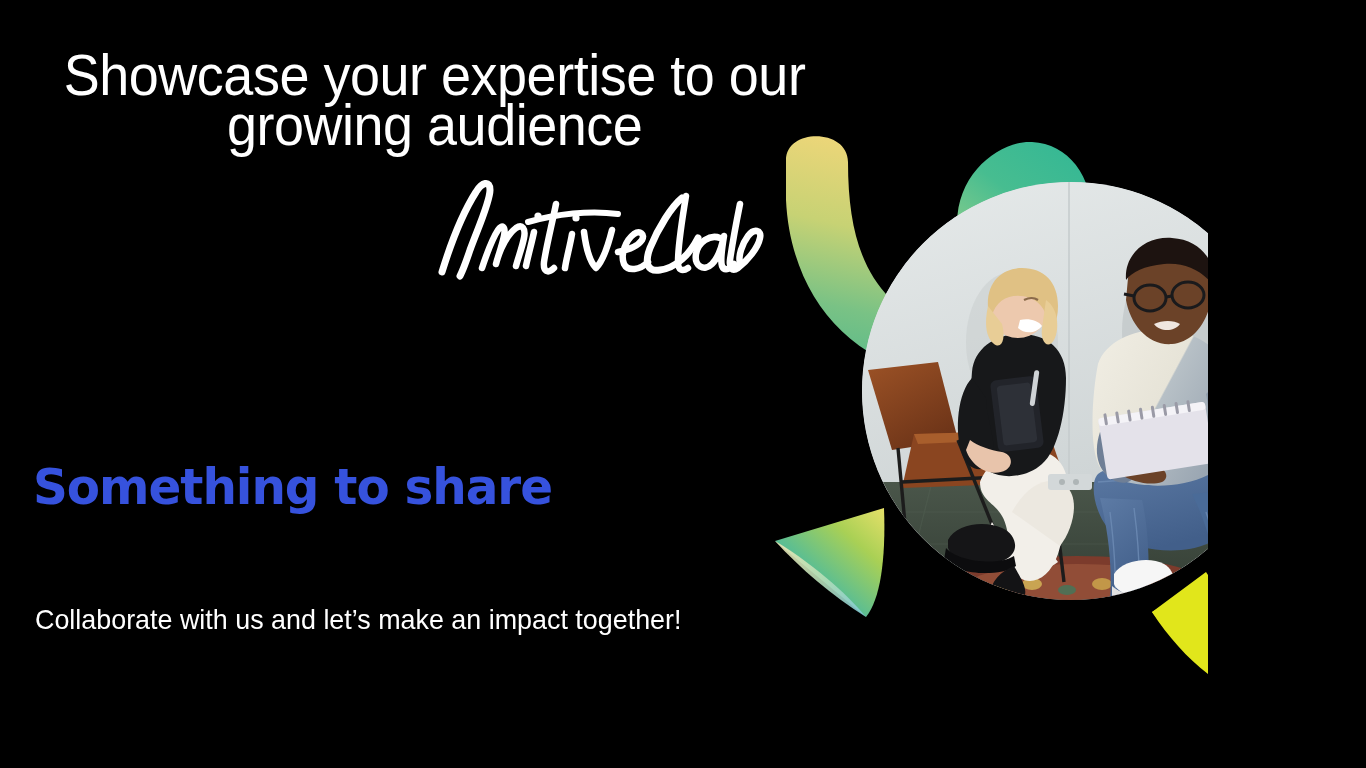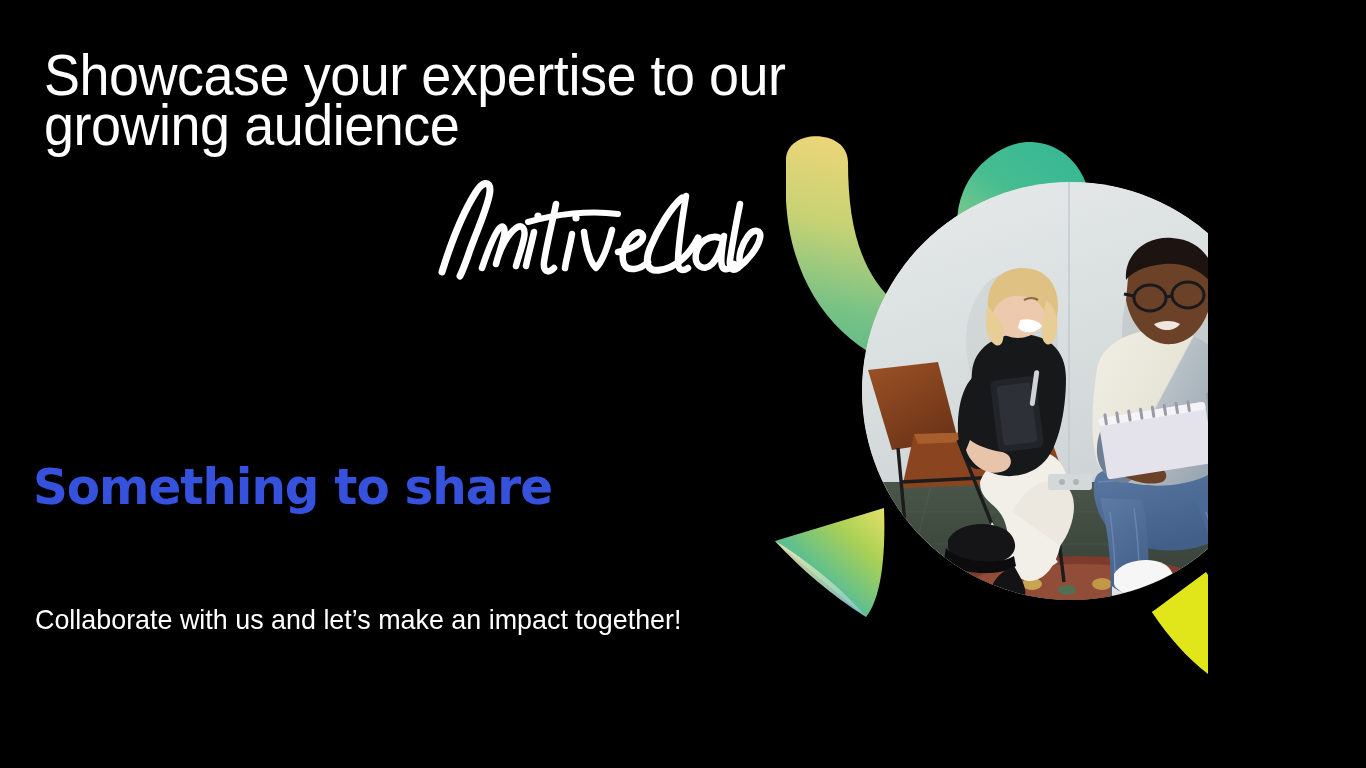--- a/index.html
+++ b/index.html
@@ -11,20 +11,21 @@
   body {
     font-family: "Liberation Sans", sans-serif;
   }
 
   .banner {
     position: relative;
     width: 1208px;
     height: 768px;
     background: #000000;
     overflow: hidden;
+    text-align: center;
   }
 
   
   .graphics {
     position: absolute;
     left: 0; top: 0;
     width: 1366px;
     height: 768px;
     pointer-events: none;
   }

